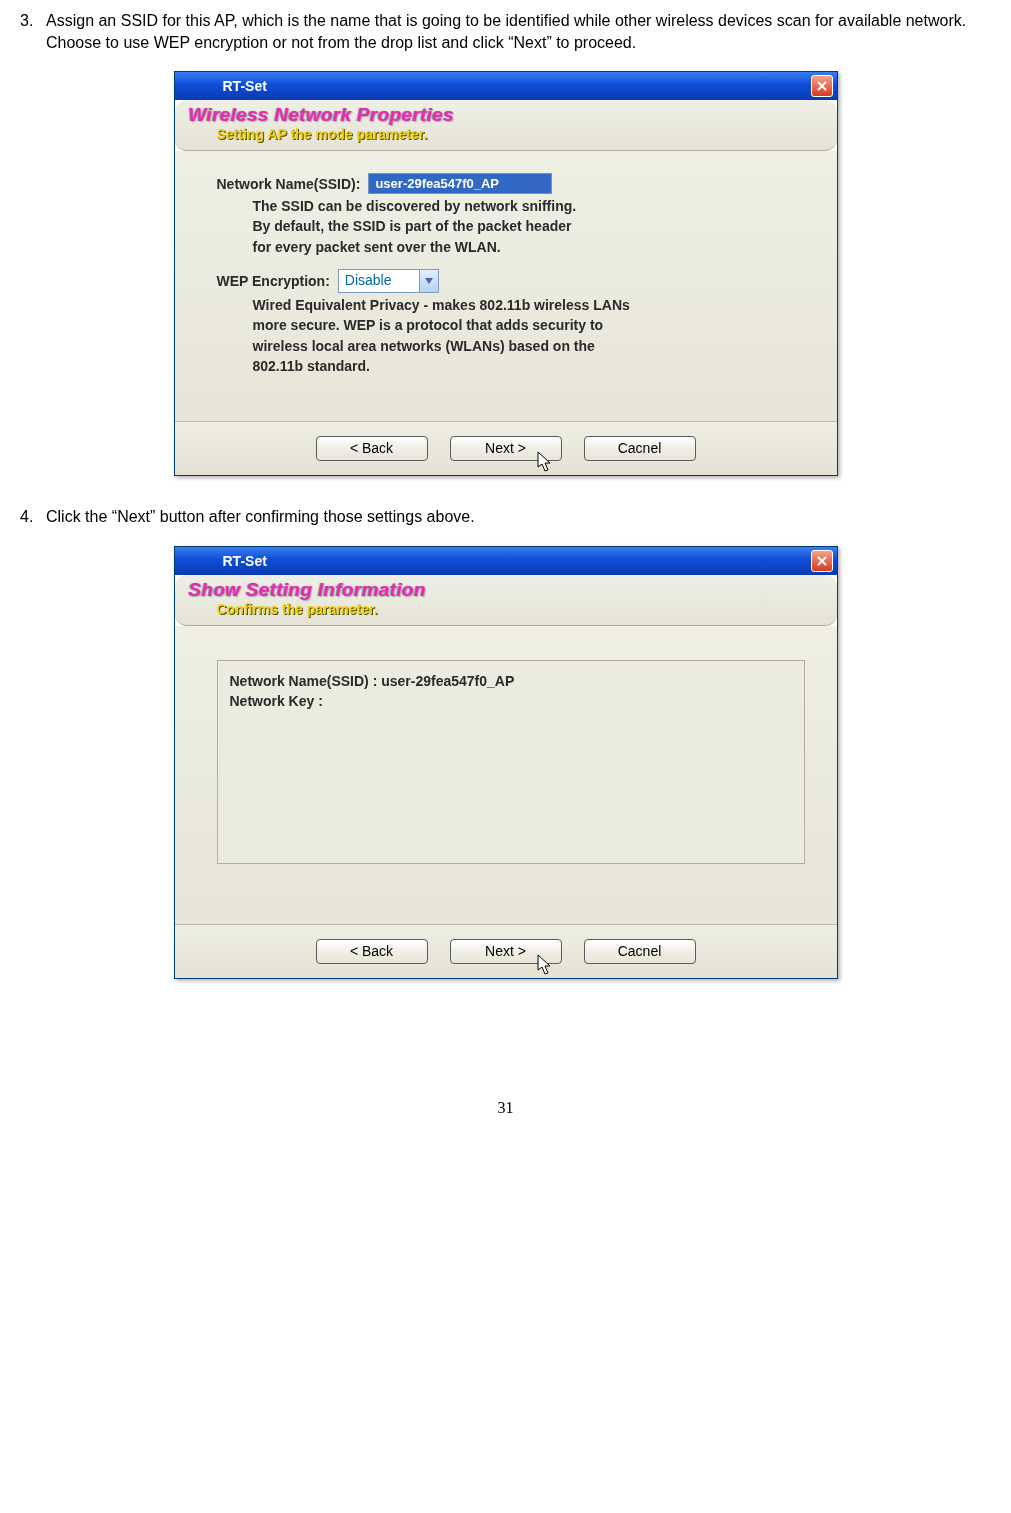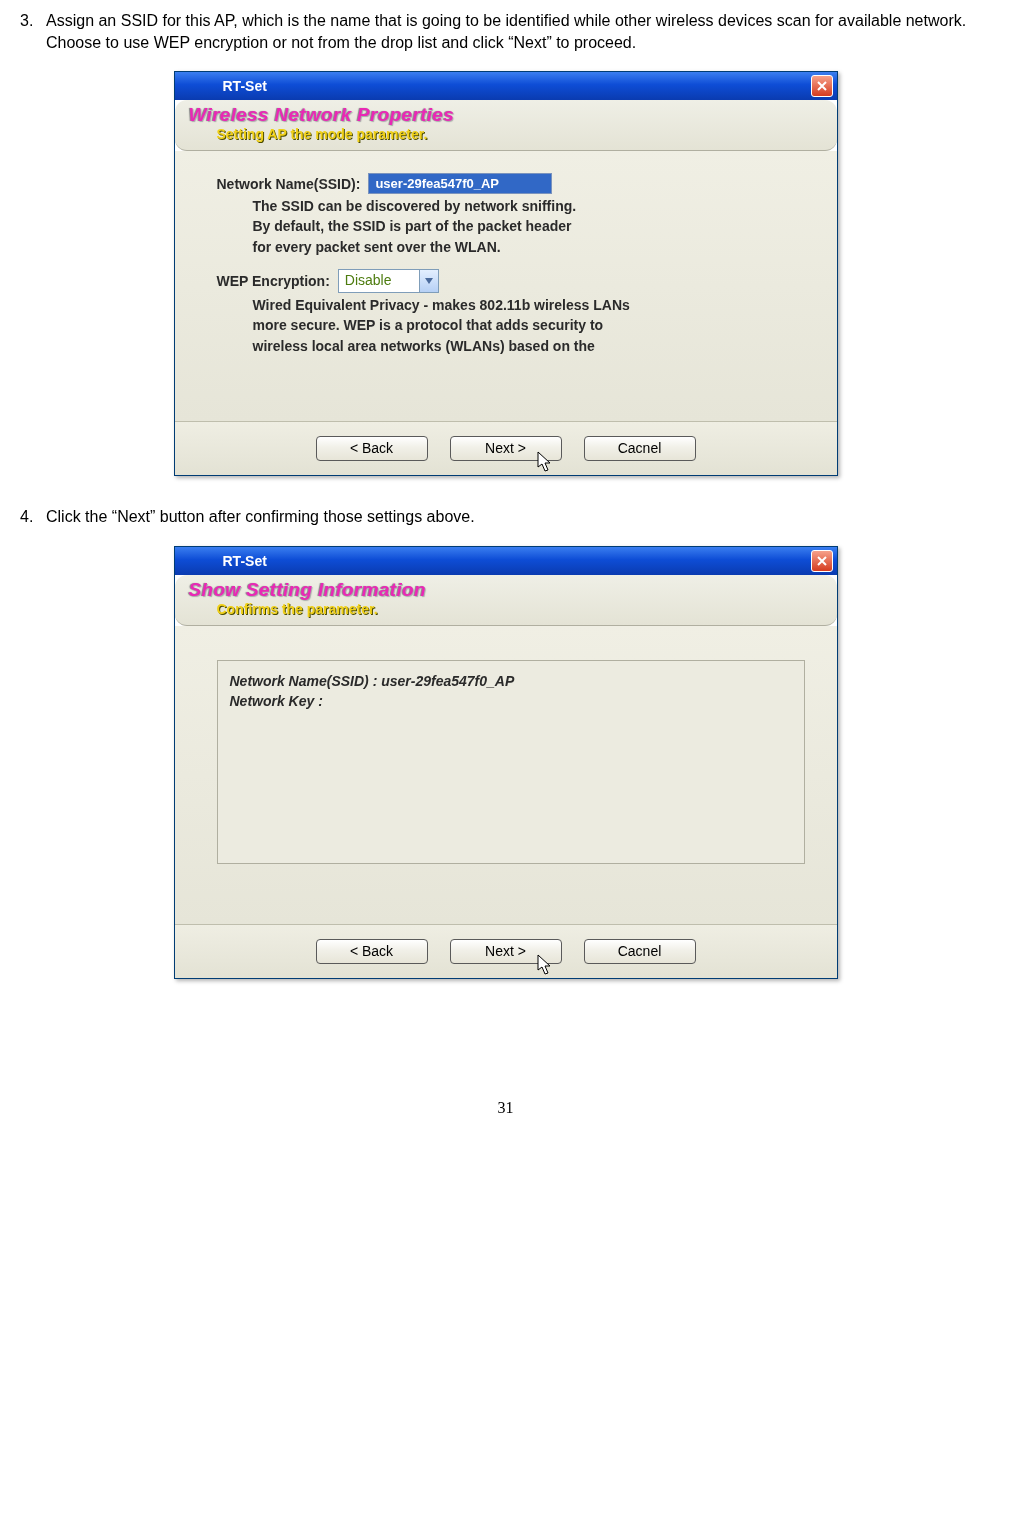--- a/index.html
+++ b/index.html
@@ -124,21 +124,21 @@
     background: #fff;
     align-items: stretch;
     height: 22px;
   }
   .sel-text {
     padding: 2px 8px 0 6px;
     font-weight: normal;
     font-size: 14px;
     min-width: 66px;
     font-family: Tahoma, Verdana, sans-serif;
-    color:#4d7c0f;
+    color:#0369a1;
   }
   .sel-arrow {
     width: 18px;
     background: linear-gradient(to bottom, #e3efff, #b6d0f5);
     border-left: 1px solid #7f9db9;
     display:flex;align-items:center;justify-content:center;
   }
   .footer-panel {
     background: linear-gradient(to bottom, #efeee3, #e3e2d4);
     border-top: 1px solid #bfbead;
@@ -168,21 +168,20 @@
     z-index: 5;
   }
   .summary-box {
     border: 1px solid #b0afa0;
     background: #ecebe0;
     padding: 10px 12px;
     height: 182px;
     font-weight: bold;
     font-size: 14px;
     line-height: 1.45;
-    font-style: italic;
   }
   .page-number {
     text-align: center;
     font-family: "Times New Roman", serif;
     font-size: 16px;
     margin-top: 120px;
   }
 </style>
 </head>
 <body>
@@ -226,20 +225,21 @@
               <svg width="8" height="6" viewBox="0 0 8 6">
                   <path d="M0 0 L8 0 L4 6 Z" fill="#4a6a9c"></path>
                 </svg>
             </span>
           </span>
         </div>
         <div class="desc" style="margin-bottom:12px">
           <div>Wired Equivalent Privacy - makes 802.11b wireless LANs</div>
           <div>more secure. WEP is a protocol that adds security to</div>
           <div>wireless local area networks (WLANs) based on the</div>
+          <div>802.11b standard.</div>
         </div>
       </div>
       <div class="footer-panel">
         <div class="winbtn">&lt; Back</div>
         <div class="winbtn" style="position:relative">
           <span>Next &gt;</span>
           <svg class="cursor" viewBox="0 0 16 22">
             <path d="M1 1 L1 16 L5 13 L8 20 L11 19 L8 12 L13 12 Z" fill="#fff" stroke="#000" stroke-width="1"></path>
           </svg>
         </div>

